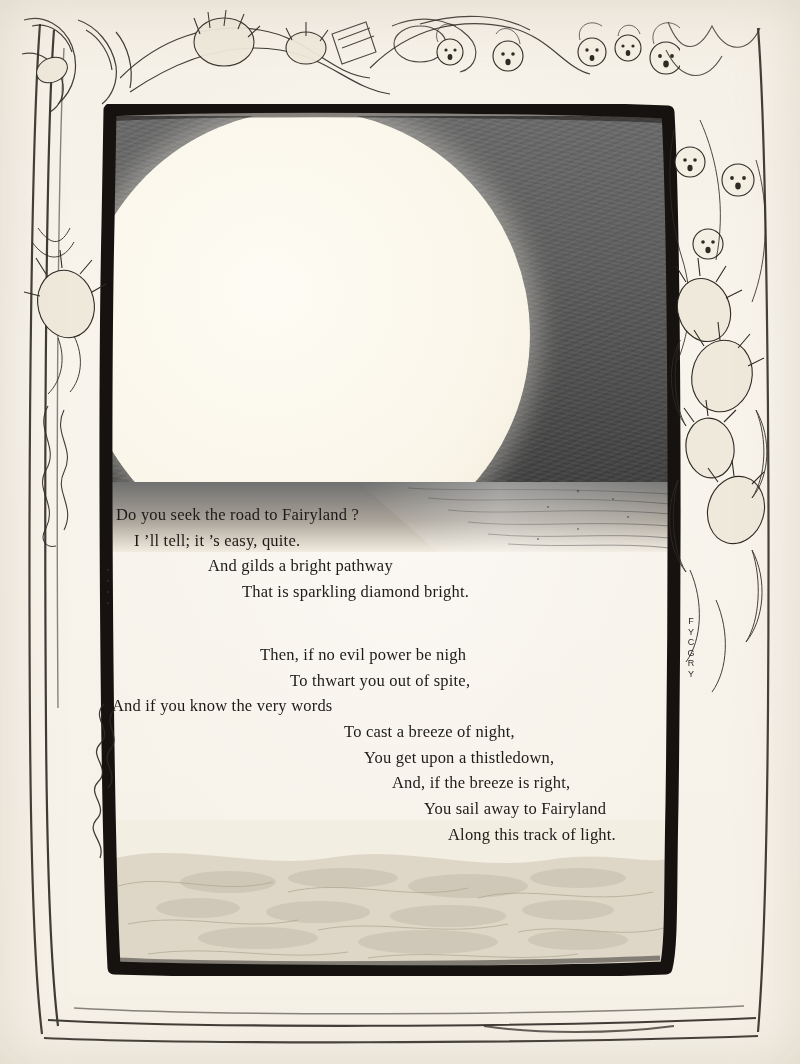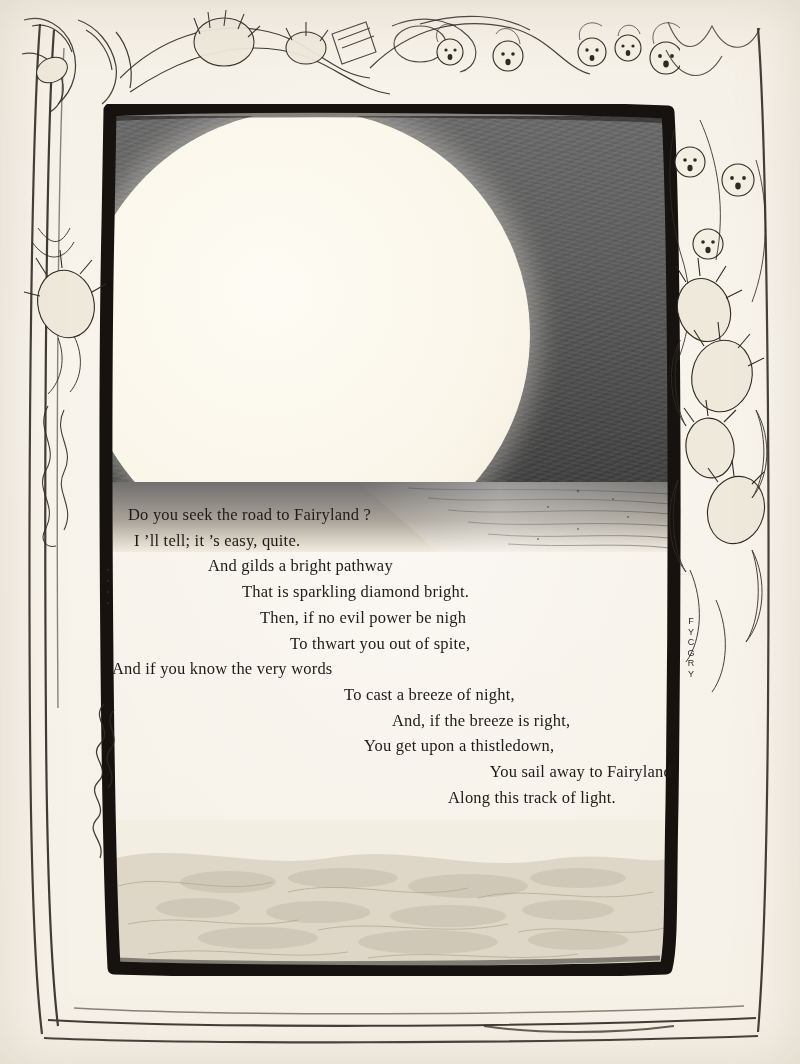--- a/index.html
+++ b/index.html
@@ -408,28 +408,28 @@
   <div class="margin-dots">
     <i></i>
     <i></i>
     <i></i>
     <i></i>
   </div>
 
   <div class="signature">FYCGRY</div>
 
   <div class="poem">
-    <div class="line" style="padding-left: 16px;">Do you seek the road to Fairyland ?</div>
+    <div class="line" style="padding-left: 4px;">Do you seek the road to Fairyland ?</div>
     <div class="line" style="padding-left: 22px;">I ’ll tell; it ’s easy, quite.</div>
     <div class="line" style="padding-left: 96px;">And gilds a bright pathway</div>
     <div class="line" style="padding-left: 130px;">That is sparkling diamond bright.</div>
-    <div class="line" style="padding-left: 148px;">Then, if no evil power be nigh</div>
+    <div class="line" style="padding-left: 148px; margin-top: 37px;">Then, if no evil power be nigh</div>
     <div class="line" style="padding-left: 178px;">To thwart you out of spite,</div>
     <div class="line" style="">And if you know the very words</div>
     <div class="line" style="padding-left: 232px;">To cast a breeze of night,</div>
+    <div class="line" style="padding-left: 252px;">You get upon a thistledown,</div>
     <div class="line" style="padding-left: 280px;">And, if the breeze is right,</div>
-    <div class="line" style="padding-left: 252px;">You get upon a thistledown,</div>
-    <div class="line" style="padding-left: 312px; text-align: right;">You sail away to Fairyland</div>
+    <div class="line" style="padding-left: 312px;">You sail away to Fairyland</div>
     <div class="line" style="padding-left: 336px;">Along this track of light.</div>
   </div>
 
   <div class="paper-edge"></div>
 </div>
 
 </body></html>

